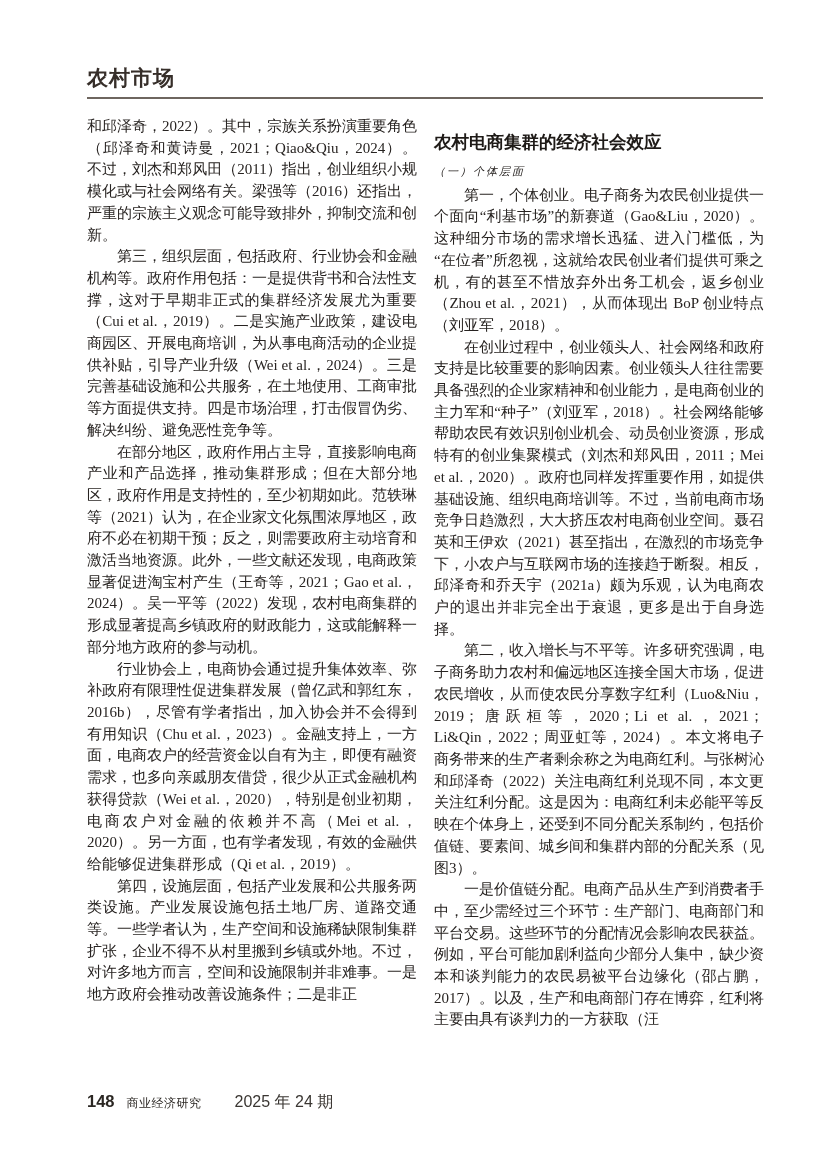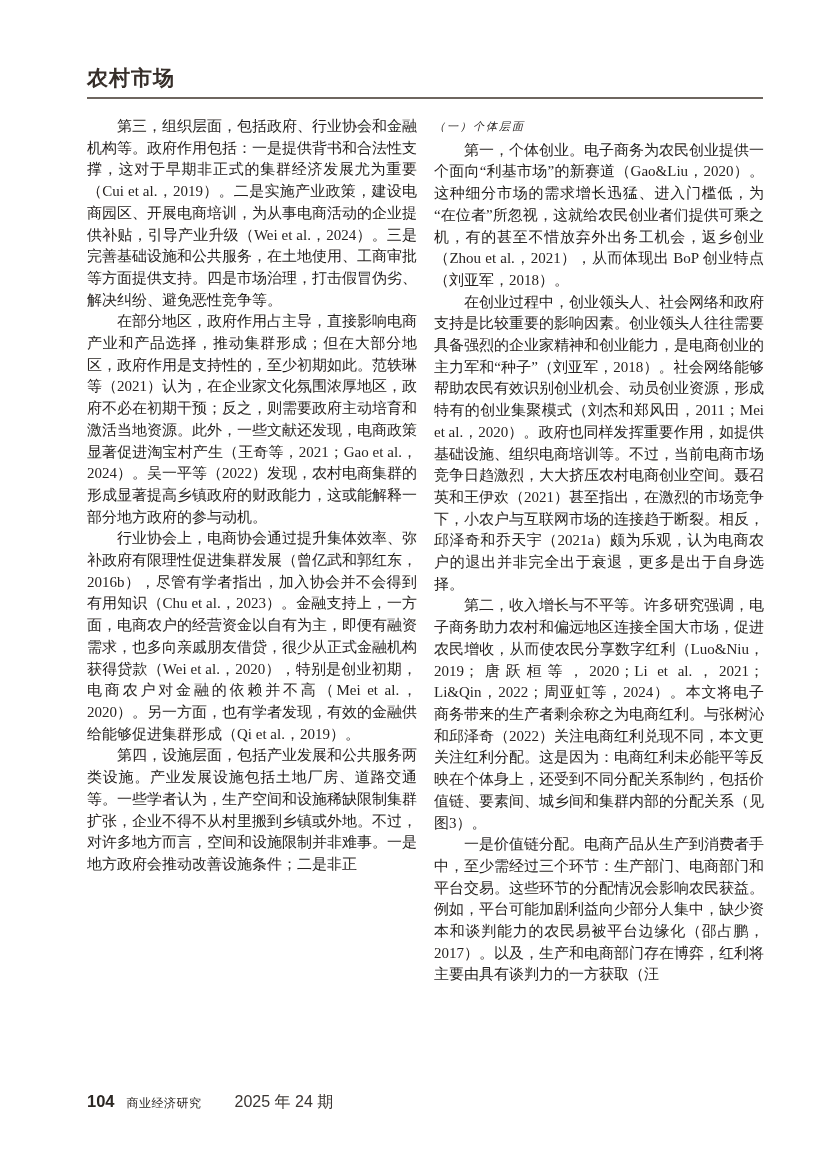--- a/index.html
+++ b/index.html
@@ -105,35 +105,37 @@
 <div class="page">
 
   <header class="page-header">
     <div class="section-title">农村市场</div>
     <div class="header-rule"></div>
   </header>
 
   <main class="article-body">
 
     <section class="column">
+      <p class="no-indent">和邱泽奇，2022）。其中，宗族关系扮演重要角色（邱泽奇和黄诗曼，2021；Qiao&amp;Qiu，2024）。不过，刘杰和郑风田（2011）指出，创业组织小规模化或与社会网络有关。梁强等（2016）还指出，严重的宗族主义观念可能导致排外，抑制交流和创新。</p>
       <p>第三，组织层面，包括政府、行业协会和金融机构等。政府作用包括：一是提供背书和合法性支撑，这对于早期非正式的集群经济发展尤为重要（Cui et al.，2019）。二是实施产业政策，建设电商园区、开展电商培训，为从事电商活动的企业提供补贴，引导产业升级（Wei et al.，2024）。三是完善基础设施和公共服务，在土地使用、工商审批等方面提供支持。四是市场治理，打击假冒伪劣、解决纠纷、避免恶性竞争等。</p>
       <p>在部分地区，政府作用占主导，直接影响电商产业和产品选择，推动集群形成；但在大部分地区，政府作用是支持性的，至少初期如此。范轶琳等（2021）认为，在企业家文化氛围浓厚地区，政府不必在初期干预；反之，则需要政府主动培育和激活当地资源。此外，一些文献还发现，电商政策显著促进淘宝村产生（王奇等，2021；Gao et al.，2024）。吴一平等（2022）发现，农村电商集群的形成显著提高乡镇政府的财政能力，这或能解释一部分地方政府的参与动机。</p>
       <p>行业协会上，电商协会通过提升集体效率、弥补政府有限理性促进集群发展（曾亿武和郭红东，2016b），尽管有学者指出，加入协会并不会得到有用知识（Chu et al.，2023）。金融支持上，一方面，电商农户的经营资金以自有为主，即便有融资需求，也多向亲戚朋友借贷，很少从正式金融机构获得贷款（Wei et al.，2020），特别是创业初期，电商农户对金融的依赖并不高（Mei et al.，2020）。另一方面，也有学者发现，有效的金融供给能够促进集群形成（Qi et al.，2019）。</p>
       <p>第四，设施层面，包括产业发展和公共服务两类设施。产业发展设施包括土地厂房、道路交通等。一些学者认为，生产空间和设施稀缺限制集群扩张，企业不得不从村里搬到乡镇或外地。不过，对许多地方而言，空间和设施限制并非难事。一是地方政府会推动改善设施条件；二是非正</p>
     </section>
 
     <section class="column">
+      <h2 class="section-heading">农村电商集群的经济社会效应</h2>
       <h3 class="subsection-heading">（一）个体层面</h3>
       <p>第一，个体创业。电子商务为农民创业提供一个面向“利基市场”的新赛道（Gao&amp;Liu，2020）。这种细分市场的需求增长迅猛、进入门槛低，为“在位者”所忽视，这就给农民创业者们提供可乘之机，有的甚至不惜放弃外出务工机会，返乡创业（Zhou et al.，2021），从而体现出 BoP 创业特点（刘亚军，2018）。</p>
       <p>在创业过程中，创业领头人、社会网络和政府支持是比较重要的影响因素。创业领头人往往需要具备强烈的企业家精神和创业能力，是电商创业的主力军和“种子”（刘亚军，2018）。社会网络能够帮助农民有效识别创业机会、动员创业资源，形成特有的创业集聚模式（刘杰和郑风田，2011；Mei et al.，2020）。政府也同样发挥重要作用，如提供基础设施、组织电商培训等。不过，当前电商市场竞争日趋激烈，大大挤压农村电商创业空间。聂召英和王伊欢（2021）甚至指出，在激烈的市场竞争下，小农户与互联网市场的连接趋于断裂。相反，邱泽奇和乔天宇（2021a）颇为乐观，认为电商农户的退出并非完全出于衰退，更多是出于自身选择。</p>
       <p>第二，收入增长与不平等。许多研究强调，电子商务助力农村和偏远地区连接全国大市场，促进农民增收，从而使农民分享数字红利（Luo&amp;Niu，2019；唐跃桓等，2020；Li et al.，2021；Li&amp;Qin，2022；周亚虹等，2024）。本文将电子商务带来的生产者剩余称之为电商红利。与张树沁和邱泽奇（2022）关注电商红利兑现不同，本文更关注红利分配。这是因为：电商红利未必能平等反映在个体身上，还受到不同分配关系制约，包括价值链、要素间、城乡间和集群内部的分配关系（见图3）。</p>
       <p>一是价值链分配。电商产品从生产到消费者手中，至少需经过三个环节：生产部门、电商部门和平台交易。这些环节的分配情况会影响农民获益。例如，平台可能加剧利益向少部分人集中，缺少资本和谈判能力的农民易被平台边缘化（邵占鹏，2017）。以及，生产和电商部门存在博弈，红利将主要由具有谈判力的一方获取（汪</p>
     </section>
 
   </main>
 
   <footer class="page-footer">
-    <span class="page-number">104</span>
+    <span class="page-number">148</span>
     <span class="journal-name">商业经济研究</span>
     <span class="issue-info">2025 年 24 期</span>
   </footer>
 
 </div>
 
 </body></html>

